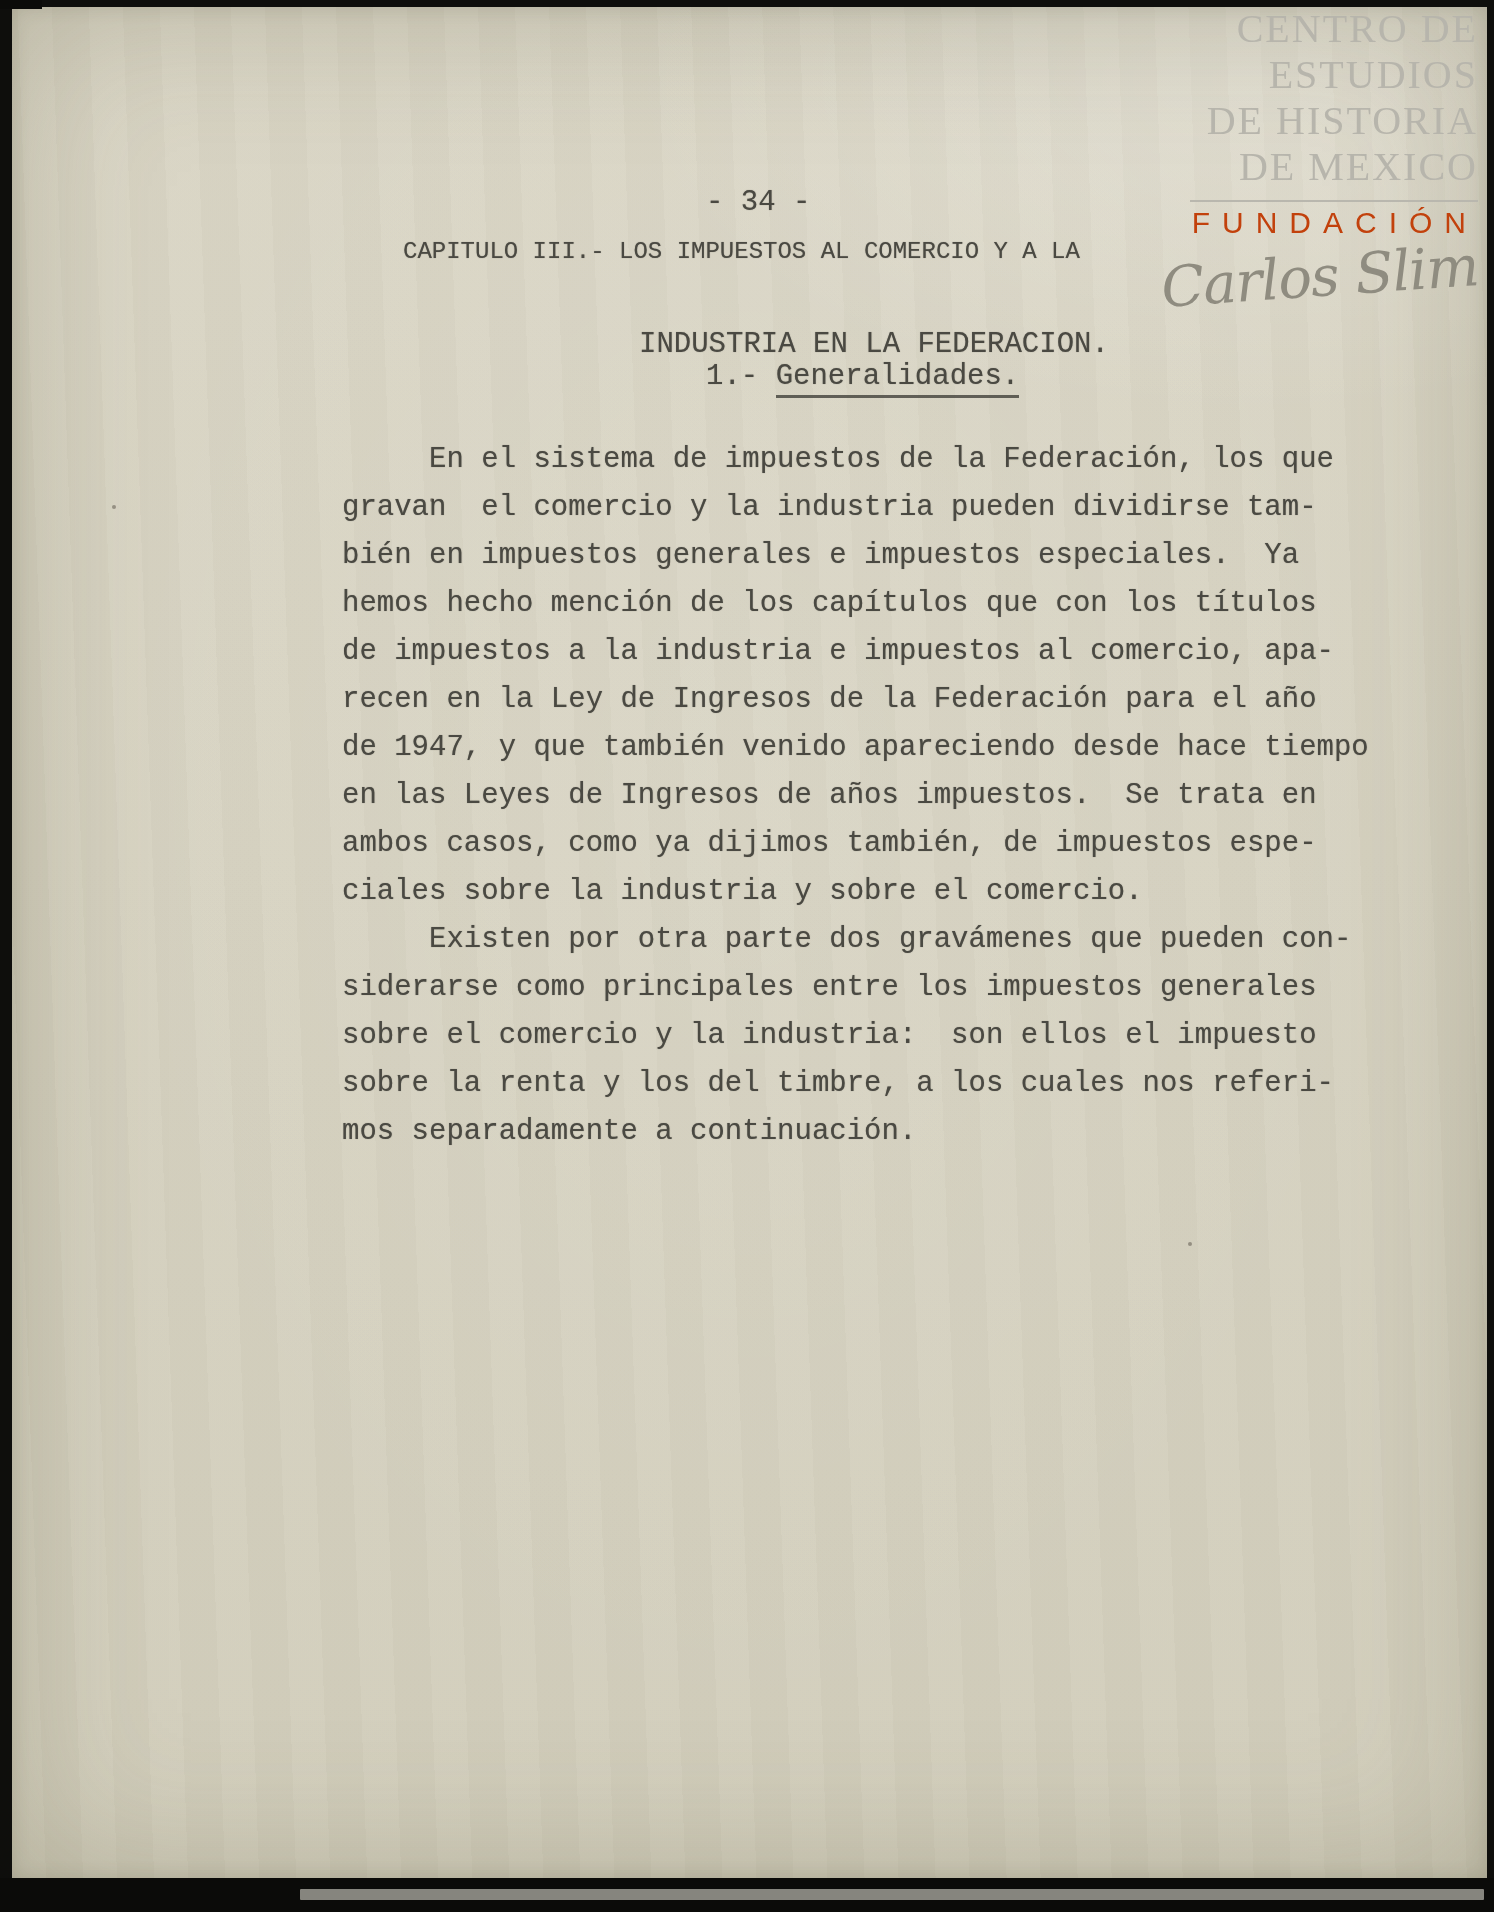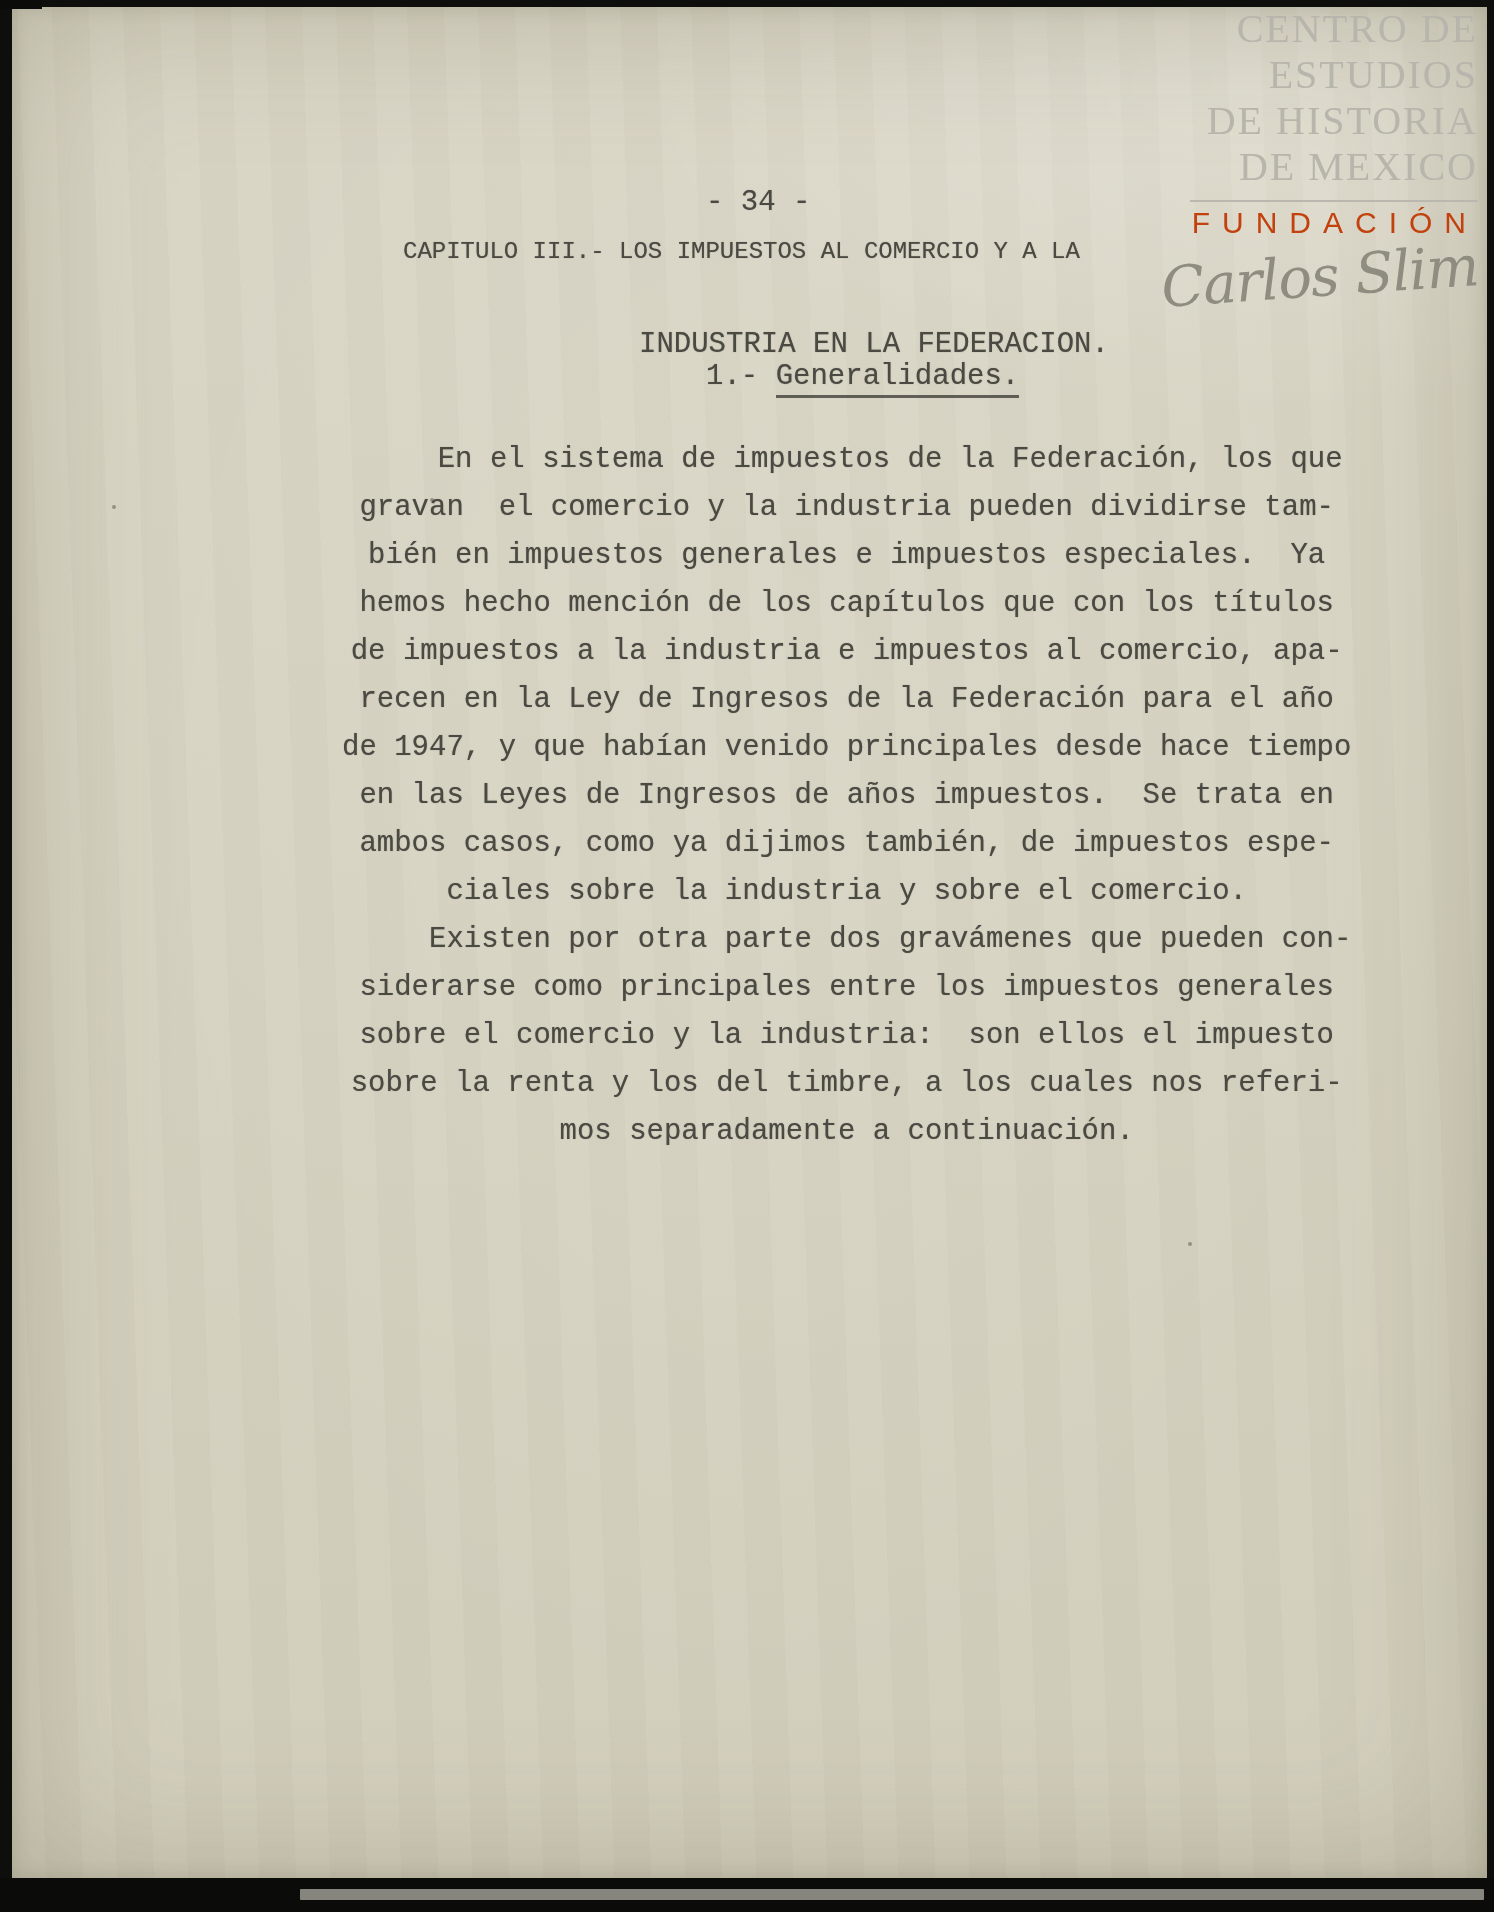--- a/index.html
+++ b/index.html
@@ -17,21 +17,21 @@
       linear-gradient(180deg,#dad6c6 0%,#d7d3c2 45%,#d2cebc 100%);
     box-shadow: inset 0 0 150px rgba(95,88,62,0.28), inset 0 0 18px rgba(80,75,55,0.18);
   }
   .typewriter{position:absolute;color:#4a4942;text-shadow:0 0 1px rgba(74,73,66,0.55);}
   .page-number{left:706px;top:172px;font-size:29px;white-space:pre;margin-top:14px;}
   .title-line1{left:403px;top:238px;font-size:24px;white-space:pre;}
   .title-line2{left:639px;top:288px;font-size:29px;white-space:pre;margin-top:40px;}
   .section-heading{left:706px;top:360px;font-size:29px;white-space:pre;}
   .section-heading .sec-title{border-bottom:3px solid rgba(74,73,66,0.85);padding-bottom:2px;}
   .body-text{left:342px;top:436px;font-size:29px;line-height:48px;}
-  .tline{white-space:pre;text-align:center;}
+  .tline{white-space:pre;}
 
   .watermark{
     position:absolute;top:6px;right:16px;text-align:right;
     font-family:"Liberation Serif","DejaVu Serif",serif;
     color:#b7b5ac;
   }
   .wm-line{font-size:40px;line-height:46px;letter-spacing:2px;}
   .wm-rule{border-top:2px solid #b9b7ae;margin:10px 0 4px auto;width:288px;}
   .wm-foundation{
     font-family:"Liberation Sans","DejaVu Sans",sans-serif;
@@ -73,21 +73,21 @@
   <div class="typewriter section-heading"><span class="sec-prefix">1.- </span><span class="sec-title">Generalidades.</span></div>
 
   <div class="typewriter body-text">
     <div>
         <div class="tline">     En el sistema de impuestos de la Federación, los que</div>
         <div class="tline">gravan  el comercio y la industria pueden dividirse tam-</div>
         <div class="tline">bién en impuestos generales e impuestos especiales.  Ya</div>
         <div class="tline">hemos hecho mención de los capítulos que con los títulos</div>
         <div class="tline">de impuestos a la industria e impuestos al comercio, apa-</div>
         <div class="tline">recen en la Ley de Ingresos de la Federación para el año</div>
-        <div class="tline">de 1947, y que habían venido principales desde hace tiempo</div>
+        <div class="tline">de 1947, y que también venido apareciendo desde hace tiempo</div>
         <div class="tline">en las Leyes de Ingresos de años impuestos.  Se trata en</div>
         <div class="tline">ambos casos, como ya dijimos también, de impuestos espe-</div>
         <div class="tline">ciales sobre la industria y sobre el comercio.</div>
       </div>
     <div>
         <div class="tline">     Existen por otra parte dos gravámenes que pueden con-</div>
         <div class="tline">siderarse como principales entre los impuestos generales</div>
         <div class="tline">sobre el comercio y la industria:  son ellos el impuesto</div>
         <div class="tline">sobre la renta y los del timbre, a los cuales nos referi-</div>
         <div class="tline">mos separadamente a continuación.</div>

